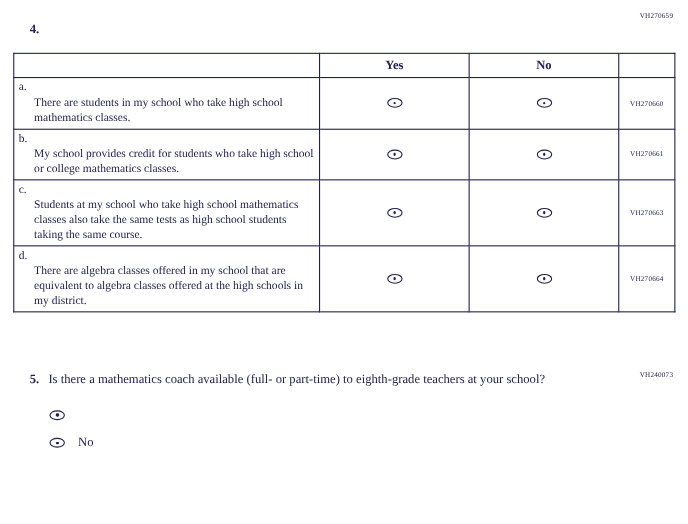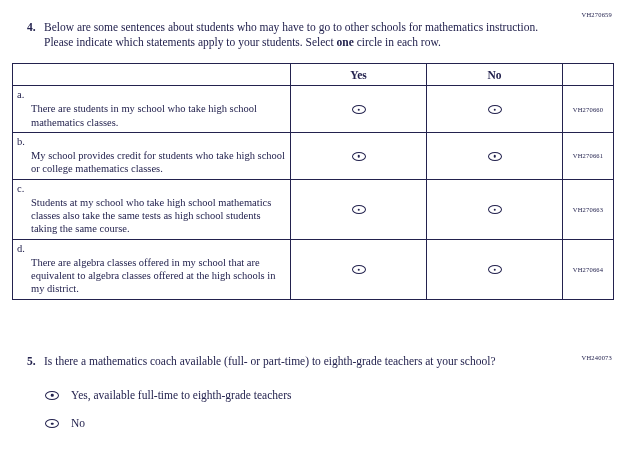--- a/index.html
+++ b/index.html
@@ -75,21 +75,20 @@
 </head>
 <body>
 
 <div class="page">
 
   <section class="q4-section">
     <div class="vh-code q4-code">VH270659</div>
 
     <div class="q-row">
       <span class="q-num">4.</span>
-      <p class="q-text"><span>Below are some sentences about students who may have to go to other schools for mathematics instruction. Please indicate which statements apply to your students. Select </span><b>one</b><span> circle in each row.</span></p>
     </div>
 
     <table class="q4-table">
       <colgroup>
           <col class="c-stmt">
           <col class="c-yes">
           <col class="c-no">
           <col class="c-code">
         </colgroup>
       <thead>
@@ -153,21 +152,20 @@
     <div class="vh-code q5-code">VH240073</div>
 
     <div class="q-row">
       <span class="q-num">5.</span>
       <p class="q-text">Is there a mathematics coach available (full- or part-time) to eighth-grade teachers at your school?</p>
     </div>
 
     <div class="options">
       <div class="option">
         <span class="oval"></span>
-        <span class="opt-label">Yes, available full-time to eighth-grade teachers</span>
       </div>
       <div class="option">
         <span class="oval"></span>
         <span class="opt-label">No</span>
       </div>
     </div>
   </section>
 
 </div>
 

